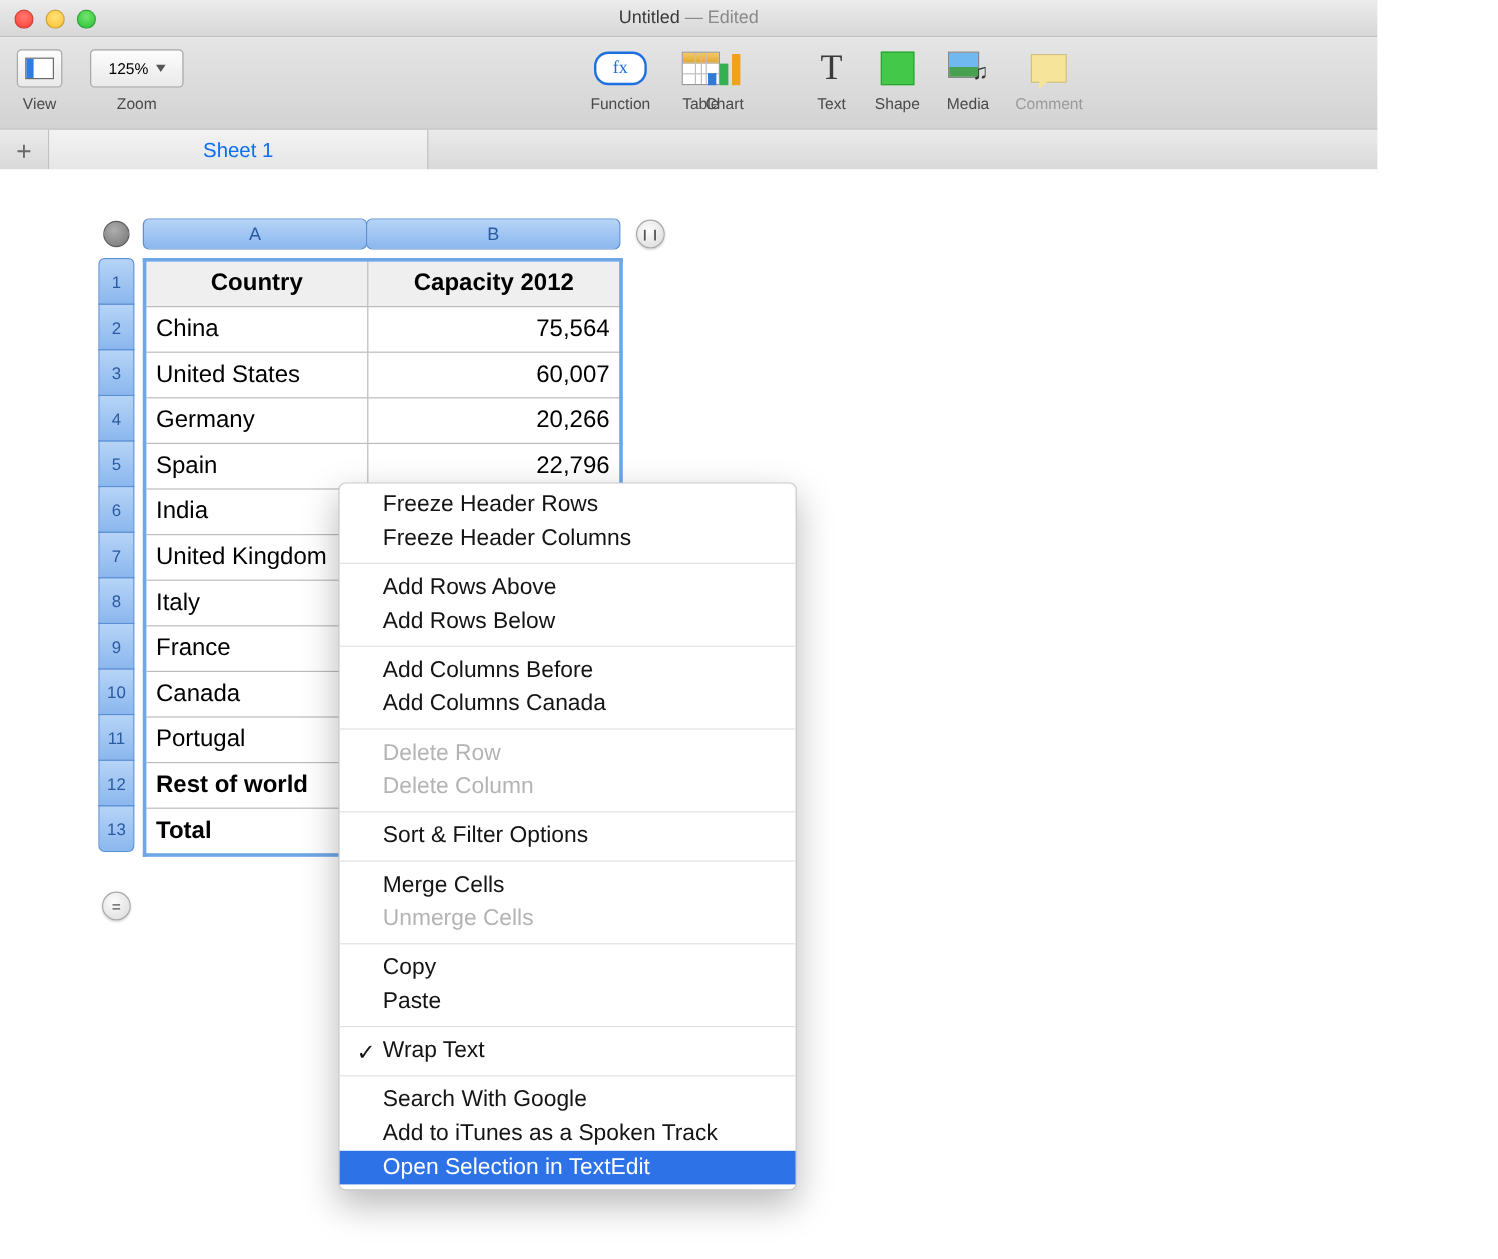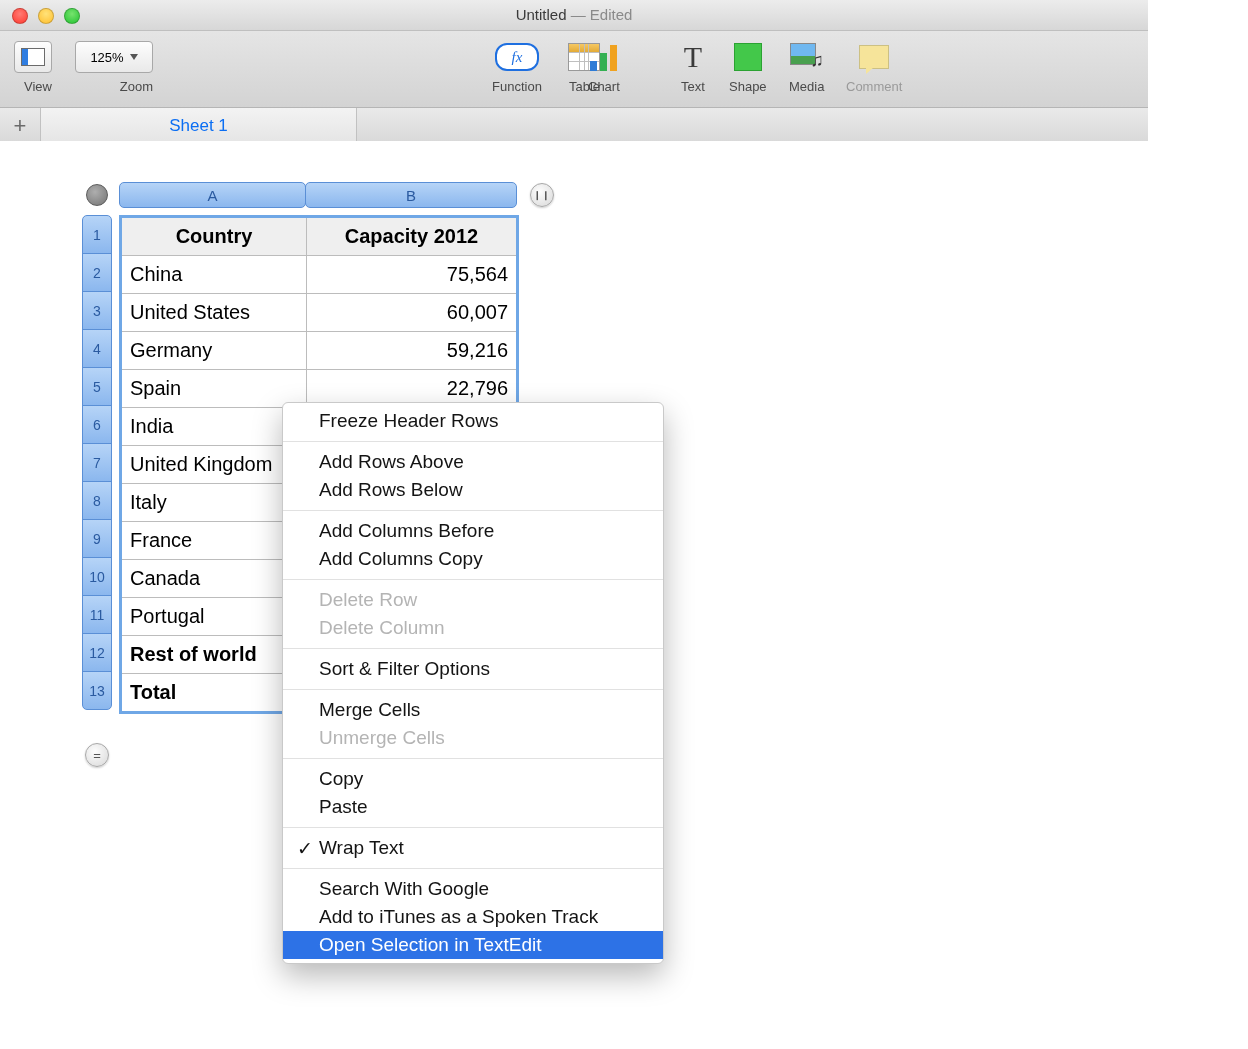--- a/index.html
+++ b/index.html
@@ -8,29 +8,29 @@
   .titlebar{height:30px;background:linear-gradient(to bottom,#ececec,#d7d7d7);border-bottom:1px solid #bfbfbf;position:relative;}
   .traffic{position:absolute;left:12px;top:8px;display:flex;gap:10px;}
   .tl{width:14px;height:14px;border-radius:50%;border:1px solid rgba(0,0,0,0.2);}
   .tl.red{background:radial-gradient(circle at 50% 35%,#ff7b74,#ff3a2f);}
   .tl.yellow{background:radial-gradient(circle at 50% 35%,#ffe27a,#ffbf2e);}
   .tl.green{background:radial-gradient(circle at 50% 35%,#77e36e,#24c332);}
   .wintitle{position:absolute;left:0;right:0;text-align:center;font-size:15px;line-height:30px;color:#3a3a3a;}
   .wintitle .edited{color:#8a8a8a;}
   
   .toolbar{height:76px;background:linear-gradient(to bottom,#e5e5e5,#d3d3d3);border-bottom:1px solid #b5b5b5;position:relative;}
-  .tbgroup{position:absolute;top:10px;text-align:right;}
+  .tbgroup{position:absolute;top:10px;text-align:center;}
   .tgroup-label{font-size:13px;color:#4a4a4a;margin-top:6px;}
   .view-btn{width:36px;height:30px;border:1px solid #a8a8a8;border-radius:4px;background:linear-gradient(to bottom,#fdfdfd,#e9e9e9);display:flex;align-items:center;justify-content:center;}
   .view-ico{width:22px;height:16px;border:1px solid #6b6b6b;position:relative;background:#fff;}
   .view-ico::before{content:"";position:absolute;left:0;top:0;width:6px;height:100%;background:#2f7de1;}
   .zoom-btn{height:30px;width:76px;border:1px solid #a8a8a8;border-radius:4px;background:linear-gradient(to bottom,#fdfdfd,#e9e9e9);display:flex;align-items:center;justify-content:center;font-size:13px;gap:6px;}
   .arrow-down{width:0;height:0;border-left:4px solid transparent;border-right:4px solid transparent;border-top:6px solid #555;}
   .ticon{height:32px;display:flex;align-items:center;justify-content:center;}
-  .fx-pill{width:40px;height:24px;border:2px solid #1e6fe0;border-radius:12px;display:flex;align-items:center;justify-content:center;font-style:italic;font-family:Georgia,serif;font-size:15px;color:#1e6fe0;background:#fff;}
+  .fx-pill{width:40px;height:24px;border:2px solid #1e6fe0;border-radius:12px;display:flex;align-items:center;justify-content:center;font-family:Georgia,serif;font-size:15px;color:#1e6fe0;background:#fff;}
   .tbl-ico{width:30px;height:26px;background:
      linear-gradient(#bfbfbf,#bfbfbf) center/1px 100% no-repeat,
      linear-gradient(#bfbfbf,#bfbfbf) 33% 0/1px 100% no-repeat,
      linear-gradient(#bfbfbf,#bfbfbf) 66% 0/1px 100% no-repeat,
      linear-gradient(#bfbfbf,#bfbfbf) 0 33%/100% 1px no-repeat,
      linear-gradient(#bfbfbf,#bfbfbf) 0 66%/100% 1px no-repeat,
      linear-gradient(to bottom,#f6c862,#e0a631) 0 0/100% 9px no-repeat,
      #fff;
      border:1px solid #999;}
   .chart-ico{display:flex;align-items:flex-end;gap:3px;height:28px;}
@@ -245,21 +245,21 @@
       <tr>
             <td>China</td>
             <td class="num">75,564</td>
           </tr>
       <tr>
             <td>United States</td>
             <td class="num">60,007</td>
           </tr>
       <tr>
             <td>Germany</td>
-            <td class="num">59,216</td>
+            <td class="num">20,266</td>
           </tr>
       <tr>
             <td>Spain</td>
             <td class="num">22,796</td>
           </tr>
       <tr>
             <td>India</td>
             <td class="num">18,421</td>
           </tr>
       <tr>
@@ -288,26 +288,27 @@
           </tr>
       <tr class="rb">
             <td>Total</td>
             <td class="num">282,482</td>
           </tr>
     </tbody>
       </table>
 
     <div class="menu" id="ctx">
         <div class="mi">Freeze Header Rows</div>
+        <div class="mi">Freeze Header Columns</div>
         <div class="sep"></div>
         <div class="mi">Add Rows Above</div>
         <div class="mi">Add Rows Below</div>
         <div class="sep"></div>
         <div class="mi">Add Columns Before</div>
-        <div class="mi">Add Columns Copy</div>
+        <div class="mi">Add Columns Canada</div>
         <div class="sep"></div>
         <div class="mi disabled">Delete Row</div>
         <div class="mi disabled">Delete Column</div>
         <div class="sep"></div>
         <div class="mi">Sort &amp; Filter Options</div>
         <div class="sep"></div>
         <div class="mi">Merge Cells</div>
         <div class="mi disabled">Unmerge Cells</div>
         <div class="sep"></div>
         <div class="mi">Copy</div>

